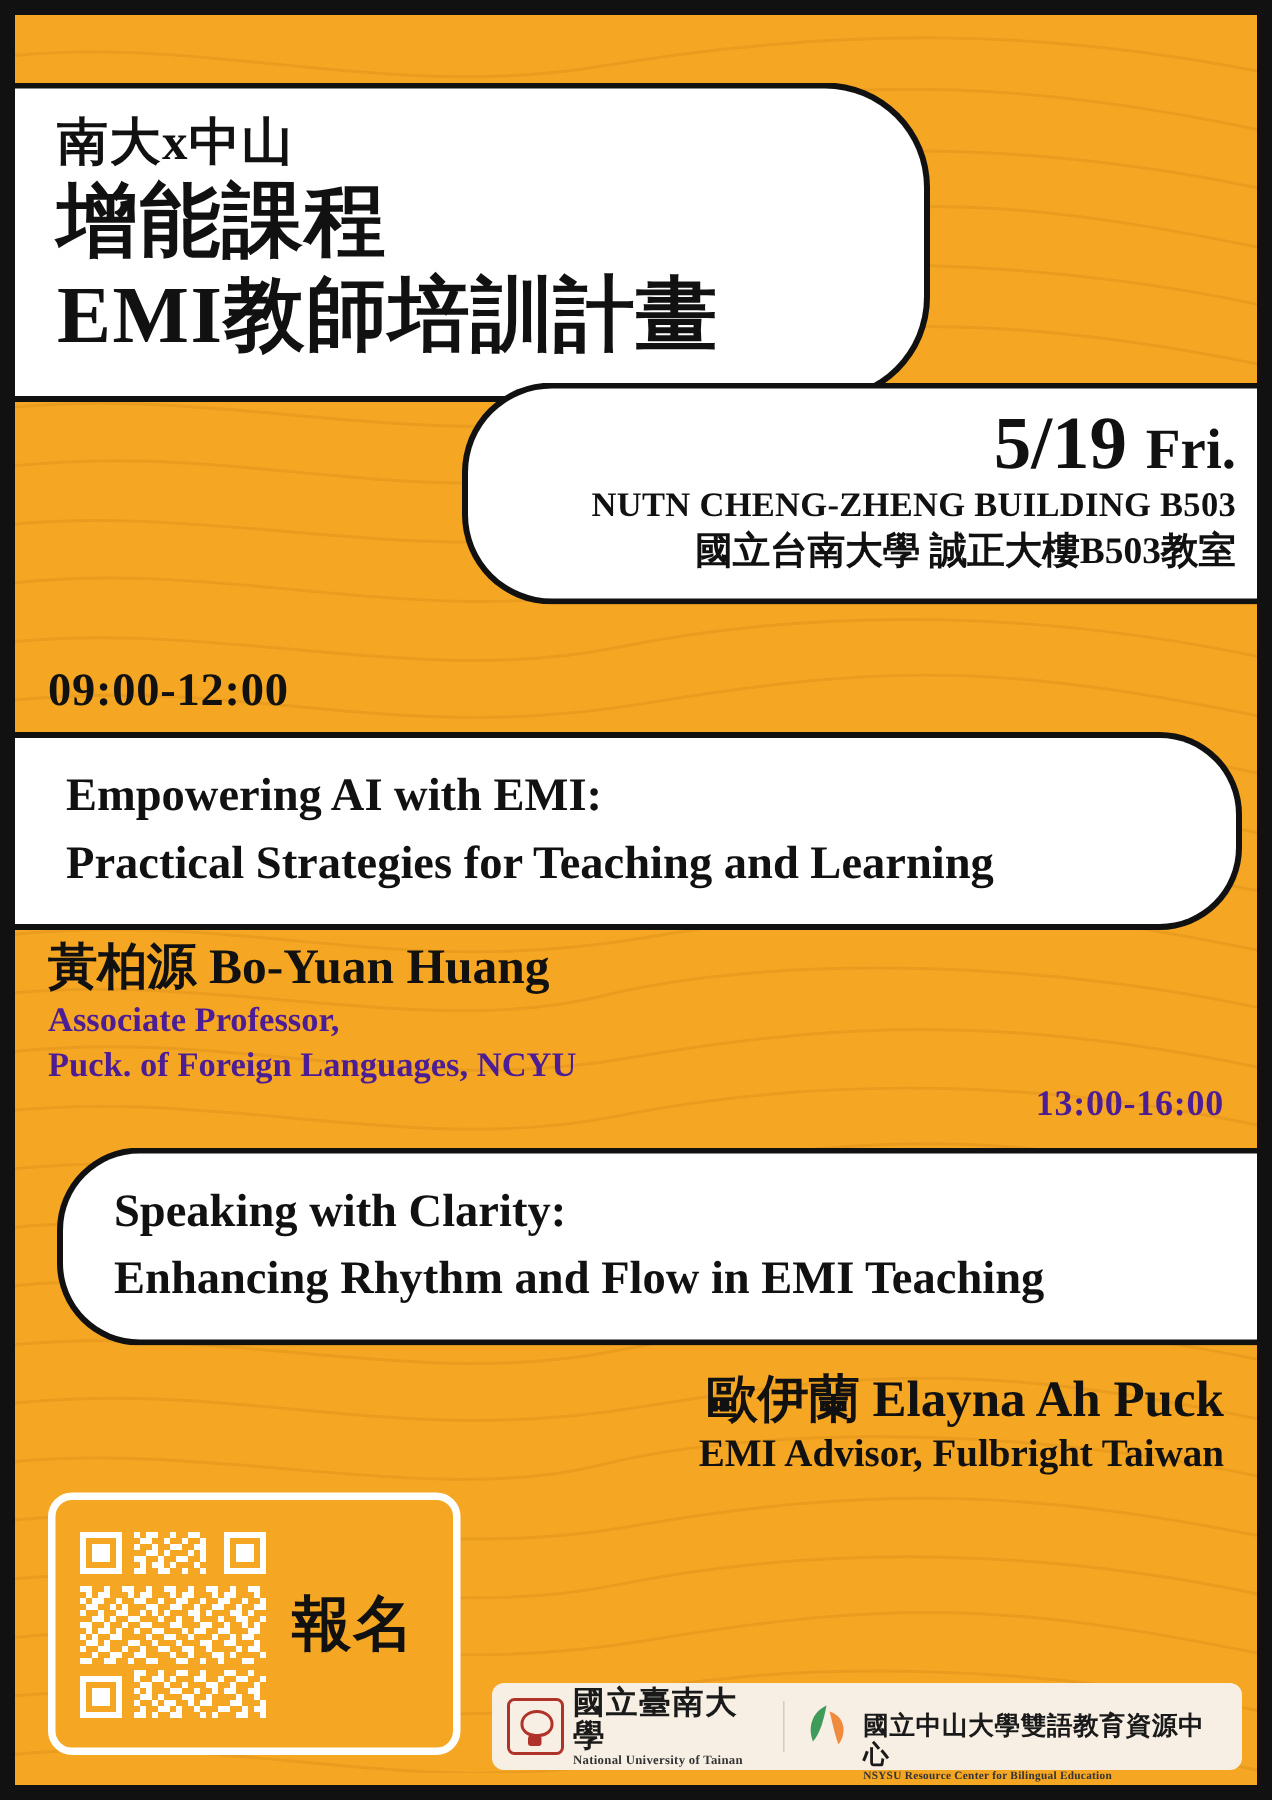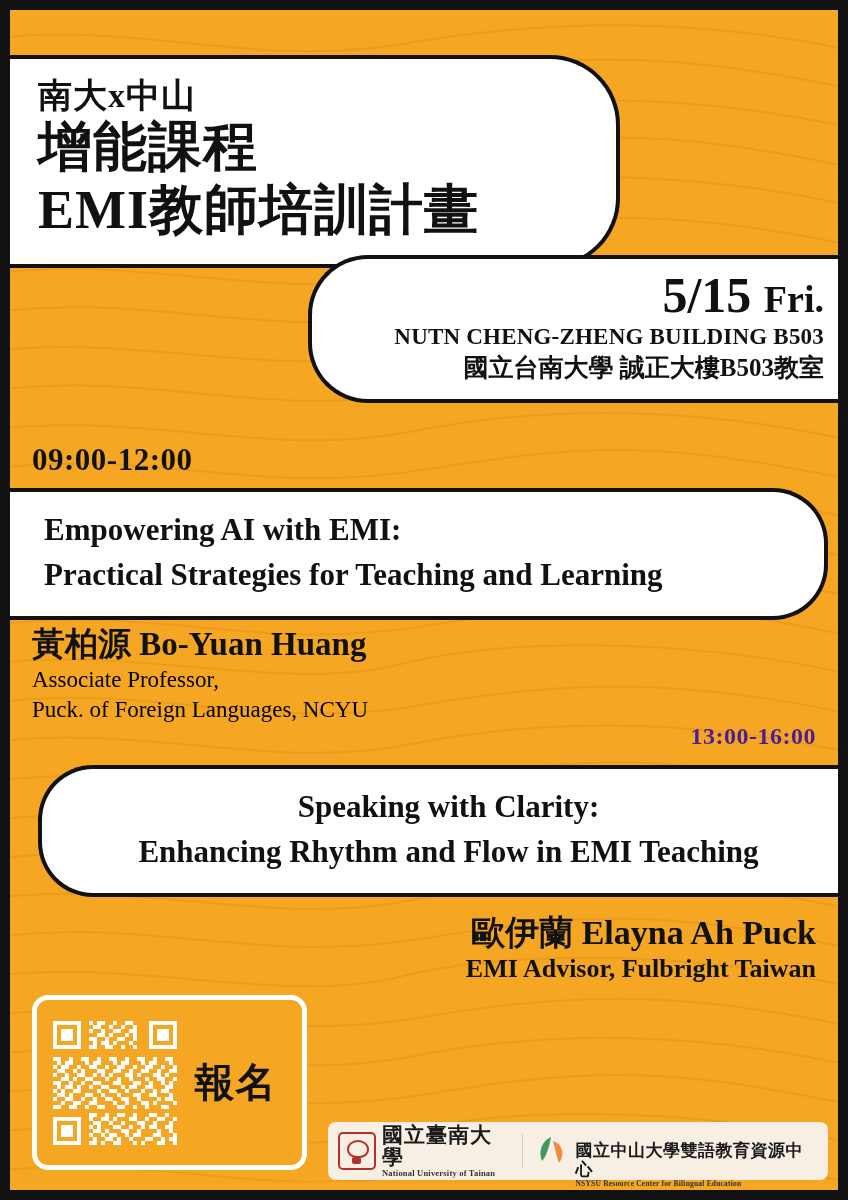--- a/index.html
+++ b/index.html
@@ -143,22 +143,22 @@
     top: 612px;
     font-size: 33px;
     font-weight: bold;
     color: #111;
   }
   .speaker1-role {
     position: absolute;
     left: 22px;
     top: 655px;
     font-size: 23px;
-    font-weight: normal;
-    color: #000000;
+    font-weight: bold;
+    color: #4c1d95;
     line-height: 1.3;
   }
 
   
   .time-2 {
     position: absolute;
     right: 22px;
     top: 713px;
     font-size: 24px;
     font-weight: bold;
@@ -170,21 +170,21 @@
     right: 0;
     top: 755px;
     width: 800px;
     background: #ffffff;
     border: 4px solid #111111;
     border-right: none;
     border-top-left-radius: 55px;
     border-bottom-left-radius: 55px;
     padding: 16px 17px 18px 34px;
     box-sizing: border-box;
-    text-align: center;
+    text-align: left;
   }
   .speaker2-name {
     position: absolute;
     right: 22px;
     top: 900px;
     font-size: 34px;
     font-weight: bold;
     color: #111;
   }
   .speaker2-role {
@@ -353,21 +353,21 @@
   <div class="content">
 
     <div class="title-card">
       <div class="title-sub">南大x中山</div>
       <div class="title-main">增能課程</div>
       <div class="title-main">EMI教師培訓計畫</div>
     </div>
 
     <div class="date-card">
       <div class="date-line">
-        <span>5/15</span>
+        <span>5/19</span>
         <span class="dayname">Fri.</span>
       </div>
       <div class="venue-en">NUTN CHENG-ZHENG BUILDING B503</div>
       <div class="venue-zh">國立台南大學 誠正大樓B503教室</div>
     </div>
 
     <div class="time-1">09:00-12:00</div>
     <div class="session1-card">
       <div class="session-title">Empowering AI with EMI:</div>
       <div class="session-title">Practical Strategies for Teaching and Learning</div>

